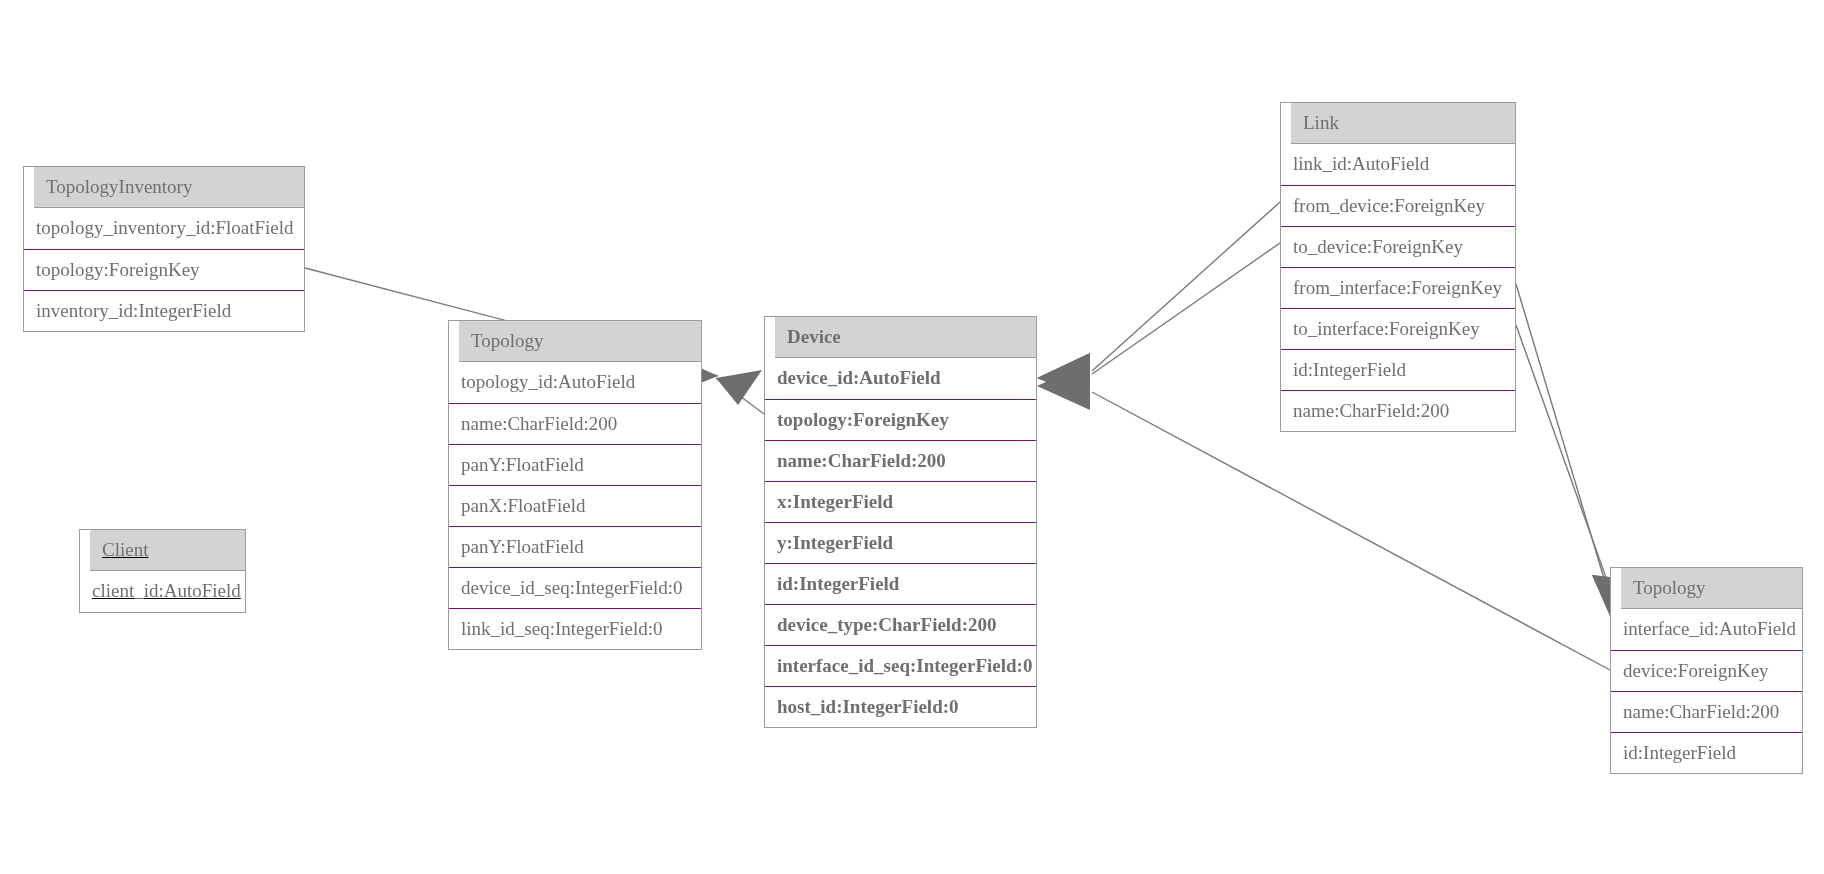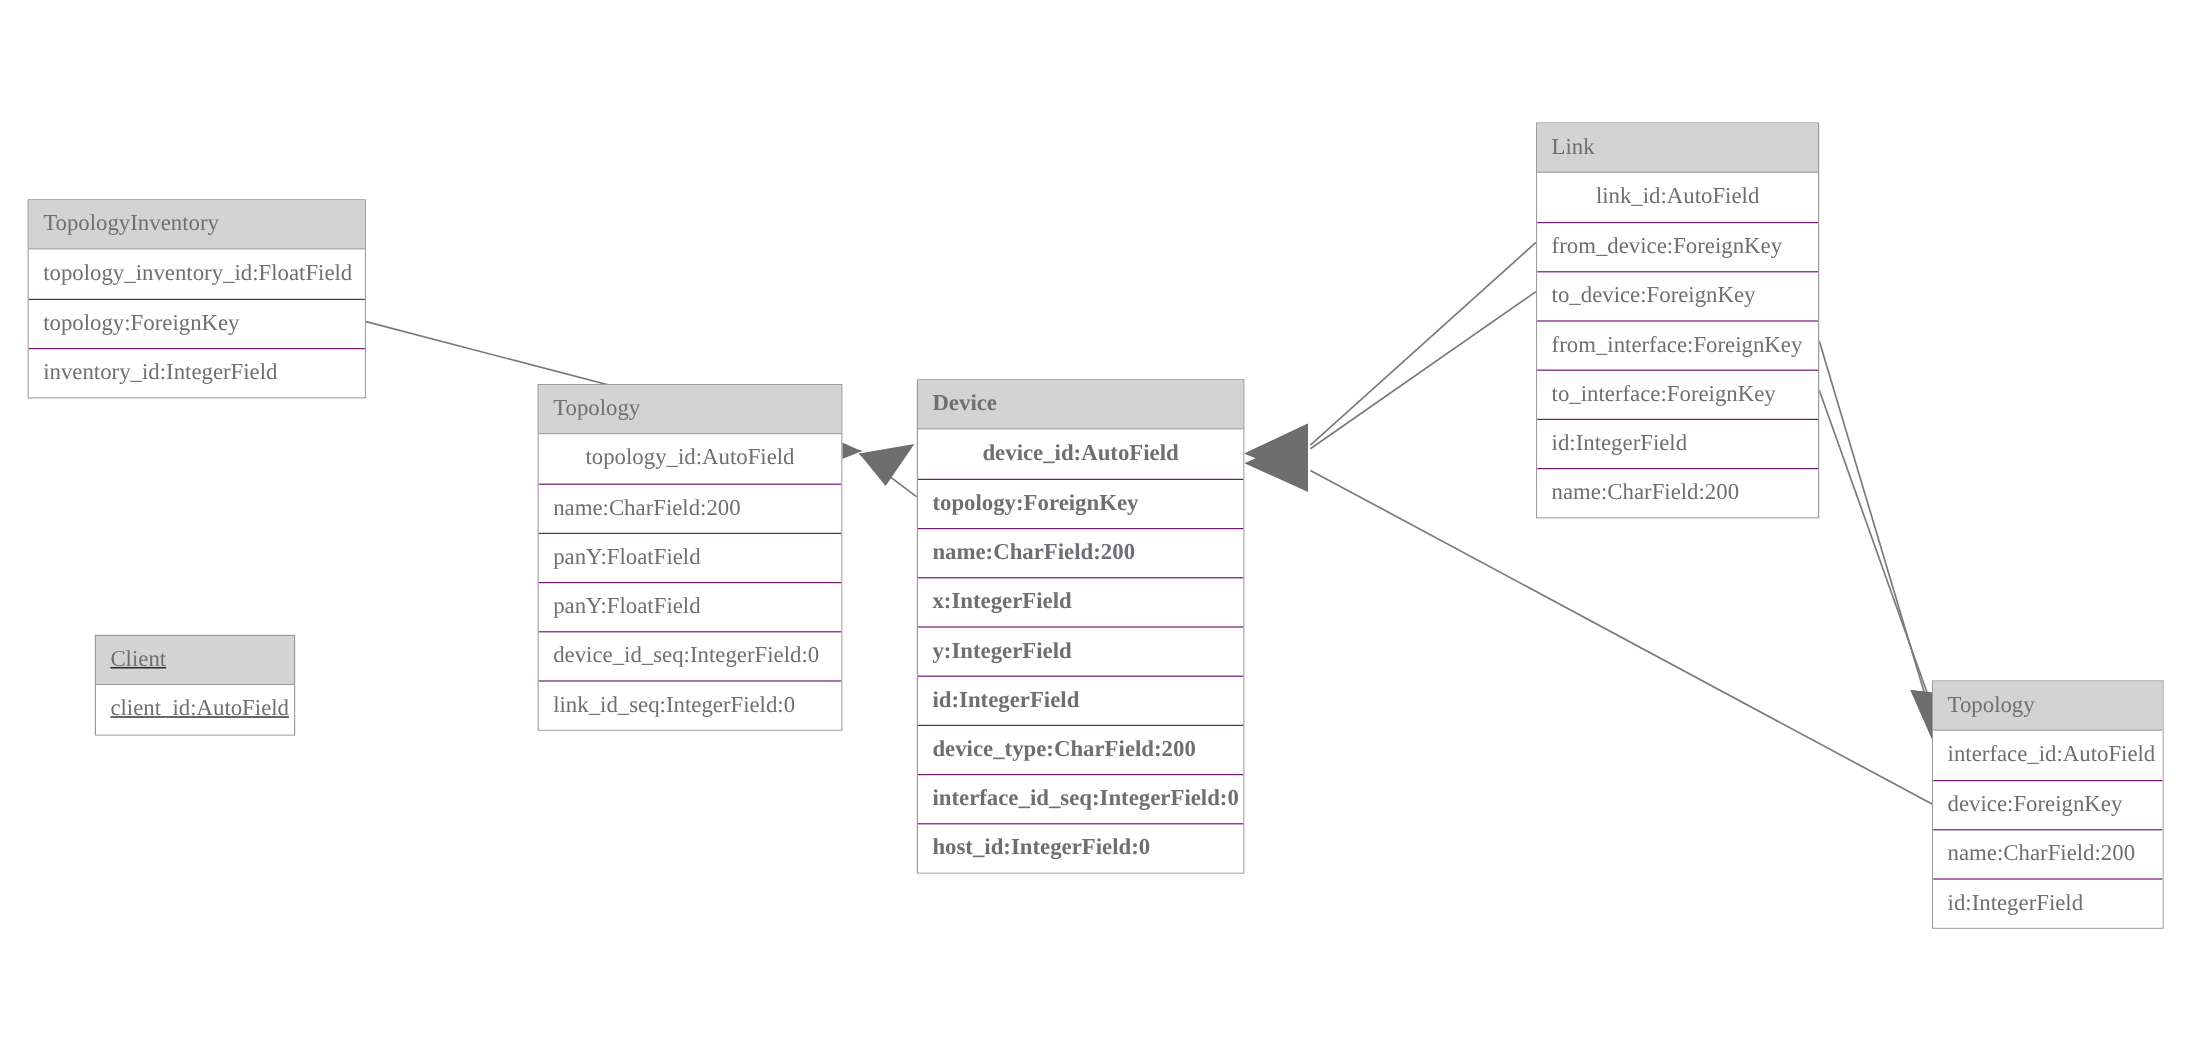--- a/index.html
+++ b/index.html
@@ -39,36 +39,36 @@
     box-sizing: border-box;
     background: #d3d3d3;
     border-bottom: 1px solid #9b9b9b;
     color: #6f6f73;
     font-size: 19px;
     line-height: 40px;
     height: 41px;
     padding: 0 12px;
     white-space: nowrap;
     overflow: hidden;
+    margin-left: 10px;
   }
   .entity-row {
     box-sizing: border-box;
     border-top: 1px solid #701a75;
     color: #6f6f73;
     font-size: 19px;
     line-height: 40px;
     height: 41px;
     padding: 0 12px;
     background: #ffffff;
     white-space: nowrap;
     overflow: hidden;
   }
   .entity-row.first {
     border-top: none;
-    text-align: center;
   }
   .edge-line {
     stroke: #7a7a7a;
     stroke-width: 1.4;
     fill: none;
   }
   .edge-head {
     fill: #6e6e6e;
     stroke: none;
   }
@@ -118,20 +118,21 @@
       </div>
       <div class="entity" style="left: 79px; top: 529px; width: 167px; text-decoration: underline;">
         <div class="entity-header">Client</div>
         <div class="entity-row first">client_id:AutoField</div>
       </div>
       <div class="entity" style="left: 448px; top: 320px; width: 254px; font-family: Liberation Serif, serif;">
         <div class="entity-header">Topology</div>
         <div class="entity-row first">topology_id:AutoField</div>
         <div class="entity-row">name:CharField:200</div>
         <div class="entity-row">panY:FloatField</div>
+        <div class="entity-row">panX:FloatField</div>
         <div class="entity-row">panY:FloatField</div>
         <div class="entity-row">device_id_seq:IntegerField:0</div>
         <div class="entity-row">link_id_seq:IntegerField:0</div>
       </div>
       <div class="entity" style="left: 764px; top: 316px; width: 273px; font-weight: bold;">
         <div class="entity-header">Device</div>
         <div class="entity-row first">device_id:AutoField</div>
         <div class="entity-row">topology:ForeignKey</div>
         <div class="entity-row">name:CharField:200</div>
         <div class="entity-row">x:IntegerField</div>

